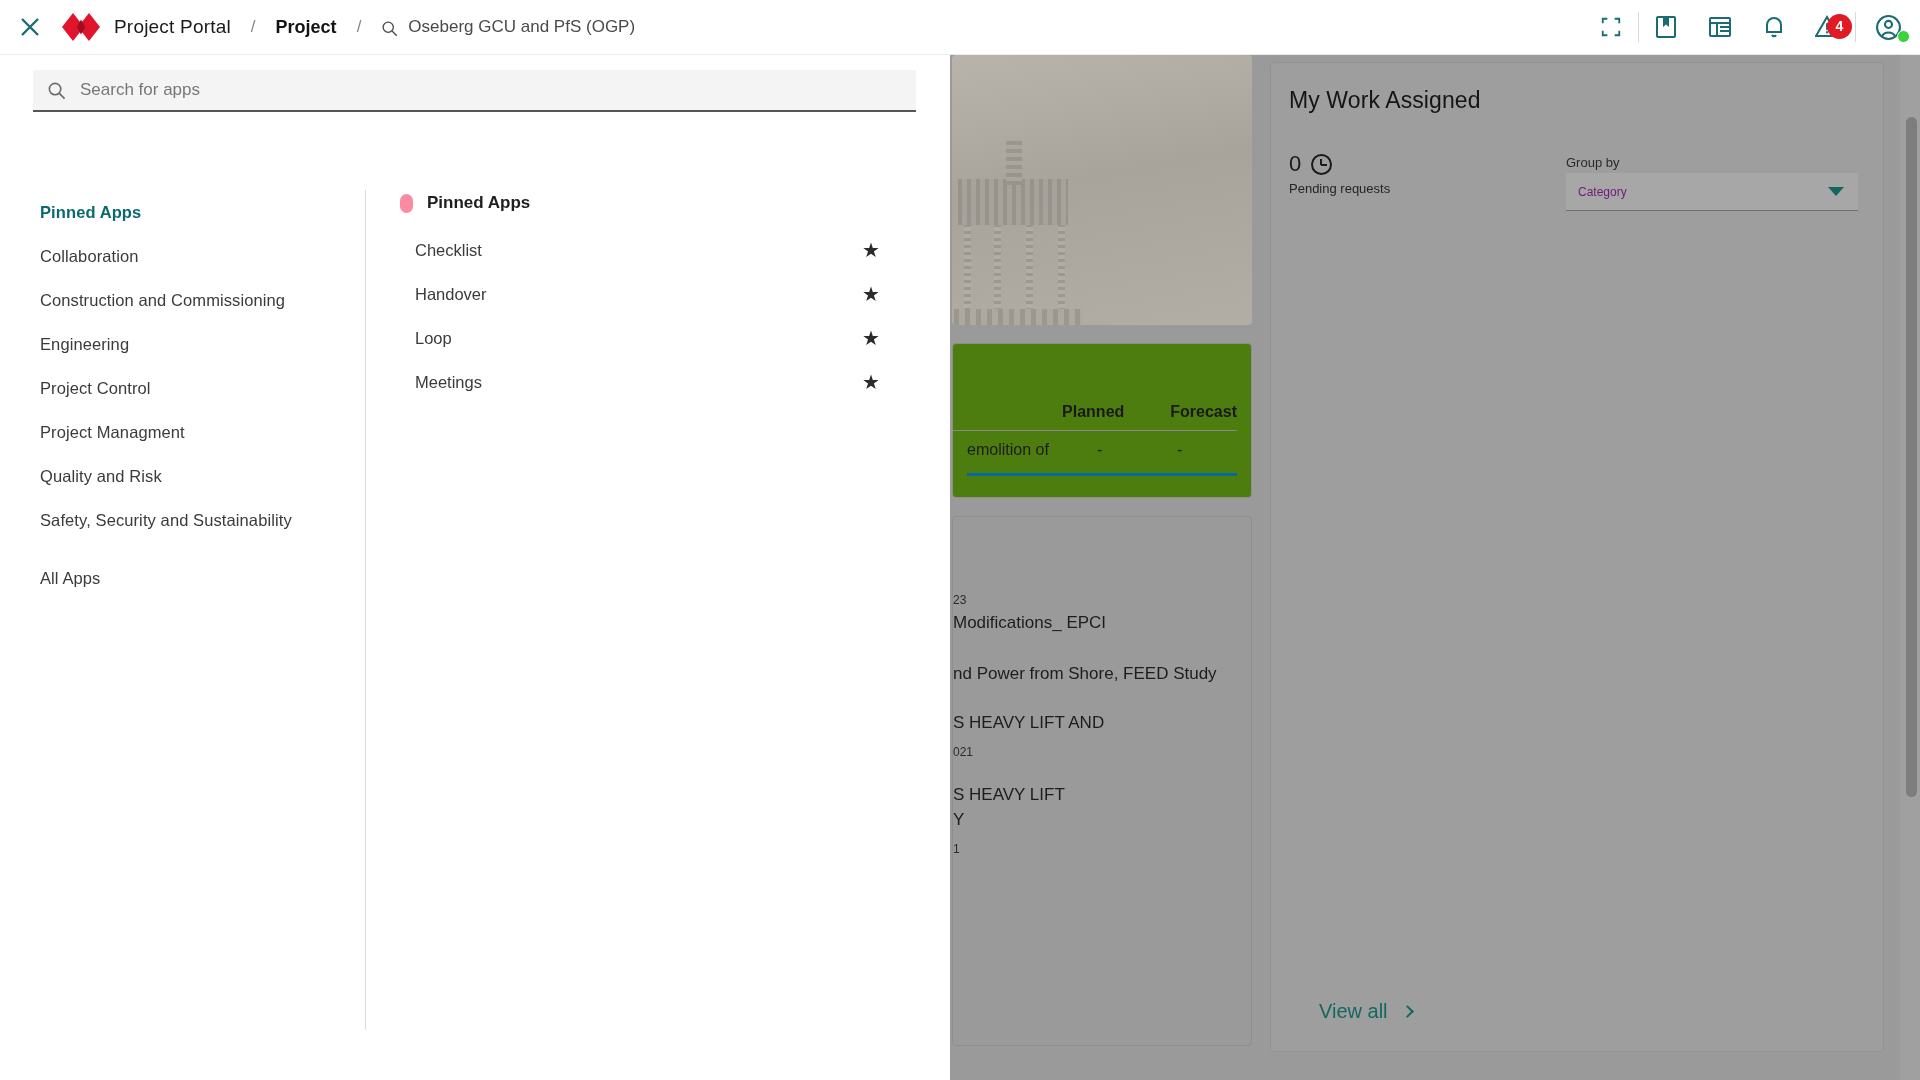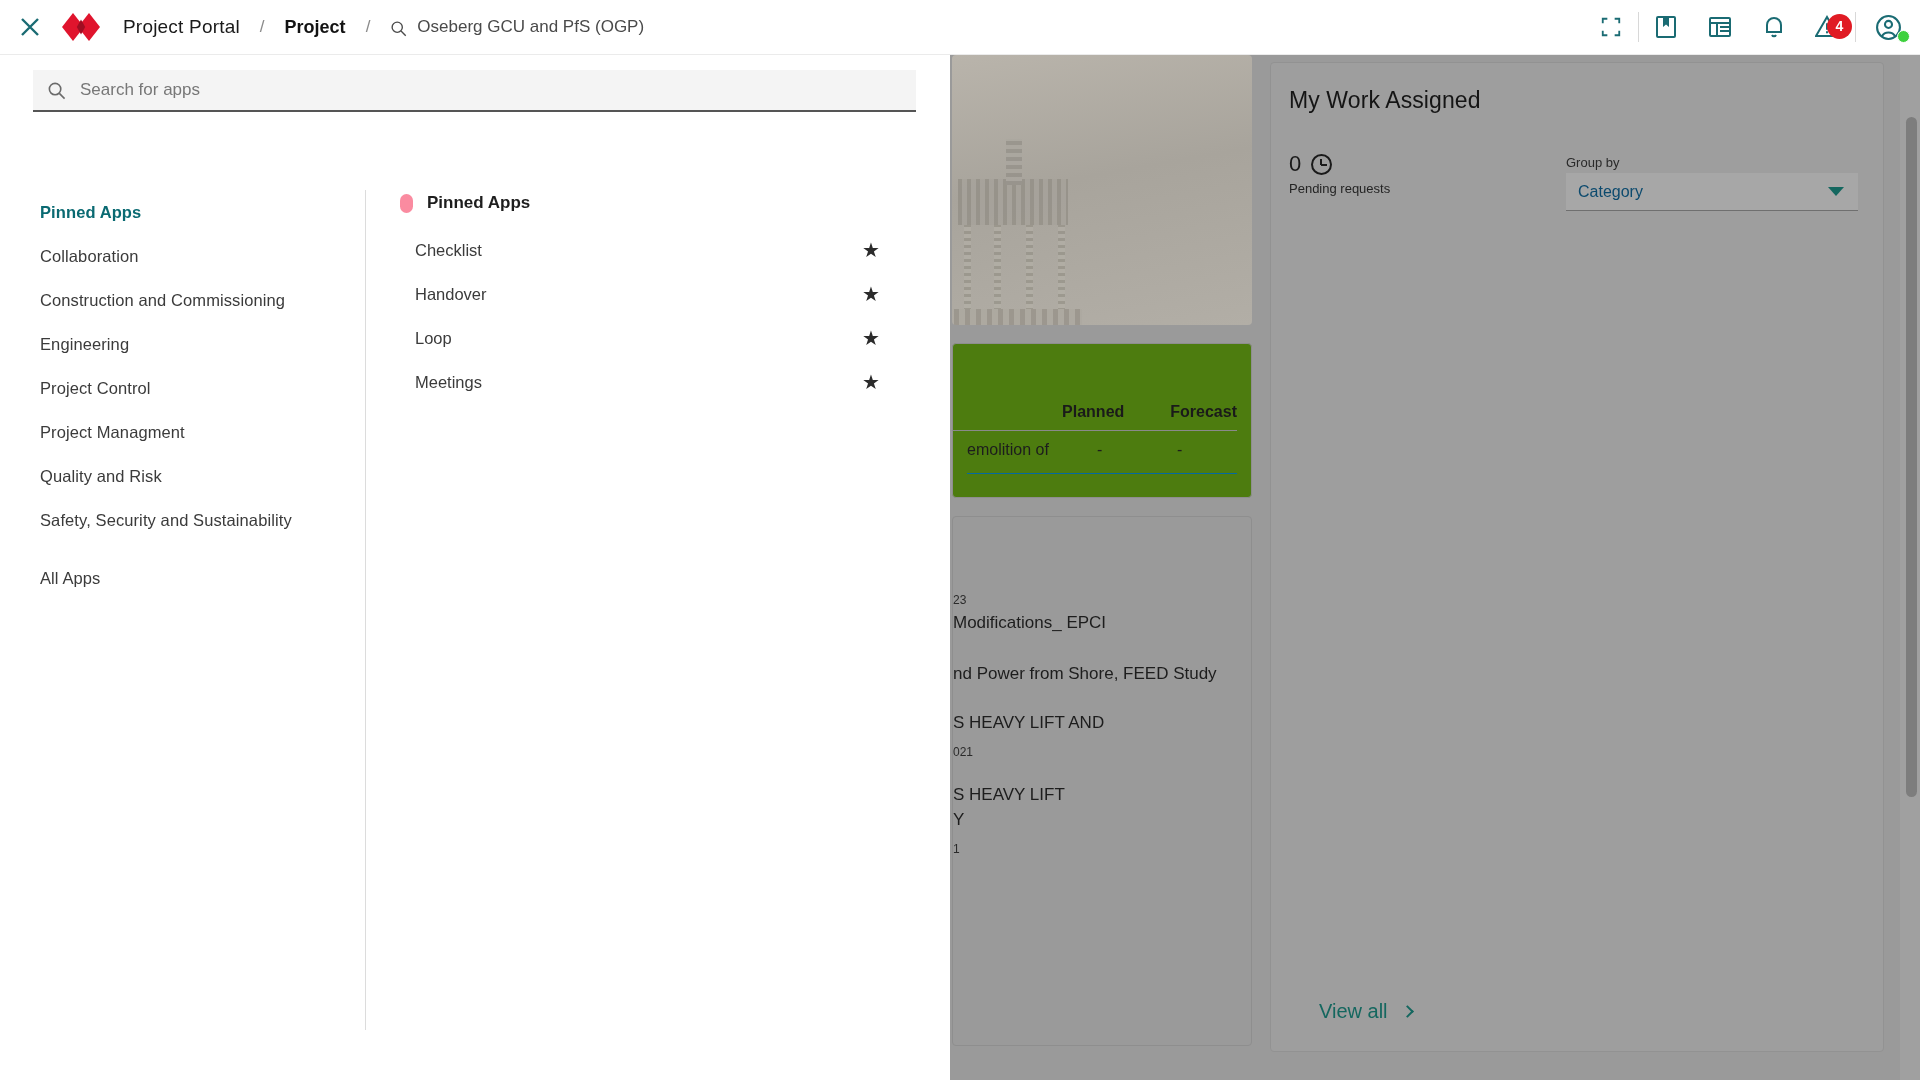--- a/index.html
+++ b/index.html
@@ -74,21 +74,21 @@
   .tbl-head {
     position: absolute; left: 0; right: 14px; top: 59px;
     display: flex; justify-content: flex-end; gap: 46px;
     font-size: 16px; font-weight: bold; color: #1a1a1a;
     padding-bottom: 9px; border-bottom: 1px solid #8a8a8a;
   }
   .tbl-row {
     position: absolute; left: 14px; right: 14px; top: 97px;
     display: flex; align-items: baseline;
     font-size: 16px; color: #1d1d1d;
-    padding-bottom: 14px; border-bottom: 1px solid #0369a1;
+    padding-bottom: 14px; border-bottom: 3px solid #0369a1;
   }
   .tbl-row .c1 { flex: 1; }
   .tbl-row .c2 { width: 80px; text-align: left; }
   .tbl-row .c3 { width: 60px; text-align: left; }
 
   
   .list-card {
     position: absolute;
     left: 952px; top: 516px; width: 300px; height: 530px;
     background: #9a9a9a;
@@ -126,21 +126,21 @@
   }
   .groupby-label {
     position: absolute; left: 295px; top: 92px;
     font-size: 13px; color: #2a2a2a;
   }
   .groupby-select {
     position: absolute; left: 295px; top: 110px; width: 292px; height: 38px;
     background: #a7a7a7; border-bottom: 1.5px solid #6f6f6f;
     display: flex; align-items: center; justify-content: space-between;
     padding: 0 14px 0 12px;
-    font-size: 16px; color: #0c4a6e;
+    font-size: 12px; color: #701a75;
   }
   .caret {
     width: 0; height: 0;
     border-left: 8px solid transparent; border-right: 8px solid transparent;
     border-top: 9px solid #14675f;
   }
   .view-all {
     position: absolute; left: 48px; bottom: 28px;
     display: flex; align-items: center; gap: 15px;
     color: #14675f; font-size: 20px;
@@ -164,21 +164,21 @@
     border-bottom: 1px solid #ebebeb;
     z-index: 30;
   }
   .close-x {
     margin-left: 12px; width: 36px; height: 36px;
     display: flex; align-items: center; justify-content: center;
     cursor: pointer;
   }
   .logo { margin-left: 12px; width: 42px; height: 30px; position: relative; }
   .brand {
-    margin-left: 21px; font-size: 19px; color: #1a1a1a; letter-spacing: .2px;
+    margin-left: 12px; font-size: 19px; color: #1a1a1a; letter-spacing: .2px;
   }
   .crumb-sep { margin: 0 20px; color: #8b8b8b; font-size: 17px; }
   .crumb-current { font-size: 18px; font-weight: bold; color: #131313; }
   .crumb-search {
     display: flex; align-items: flex-end; gap: 10px;
     font-size: 17px; color: #4a4a4a;
   }
   .topbar-right {
     margin-left: auto; display: flex; align-items: center; height: 100%;
   }

